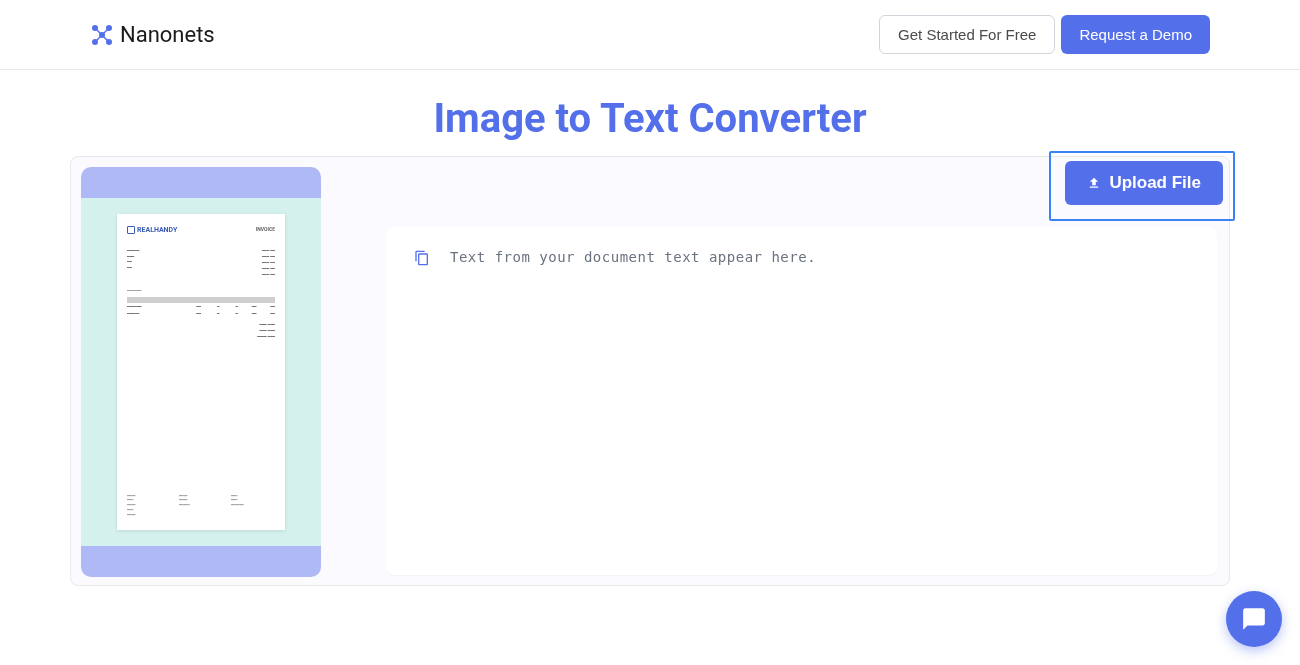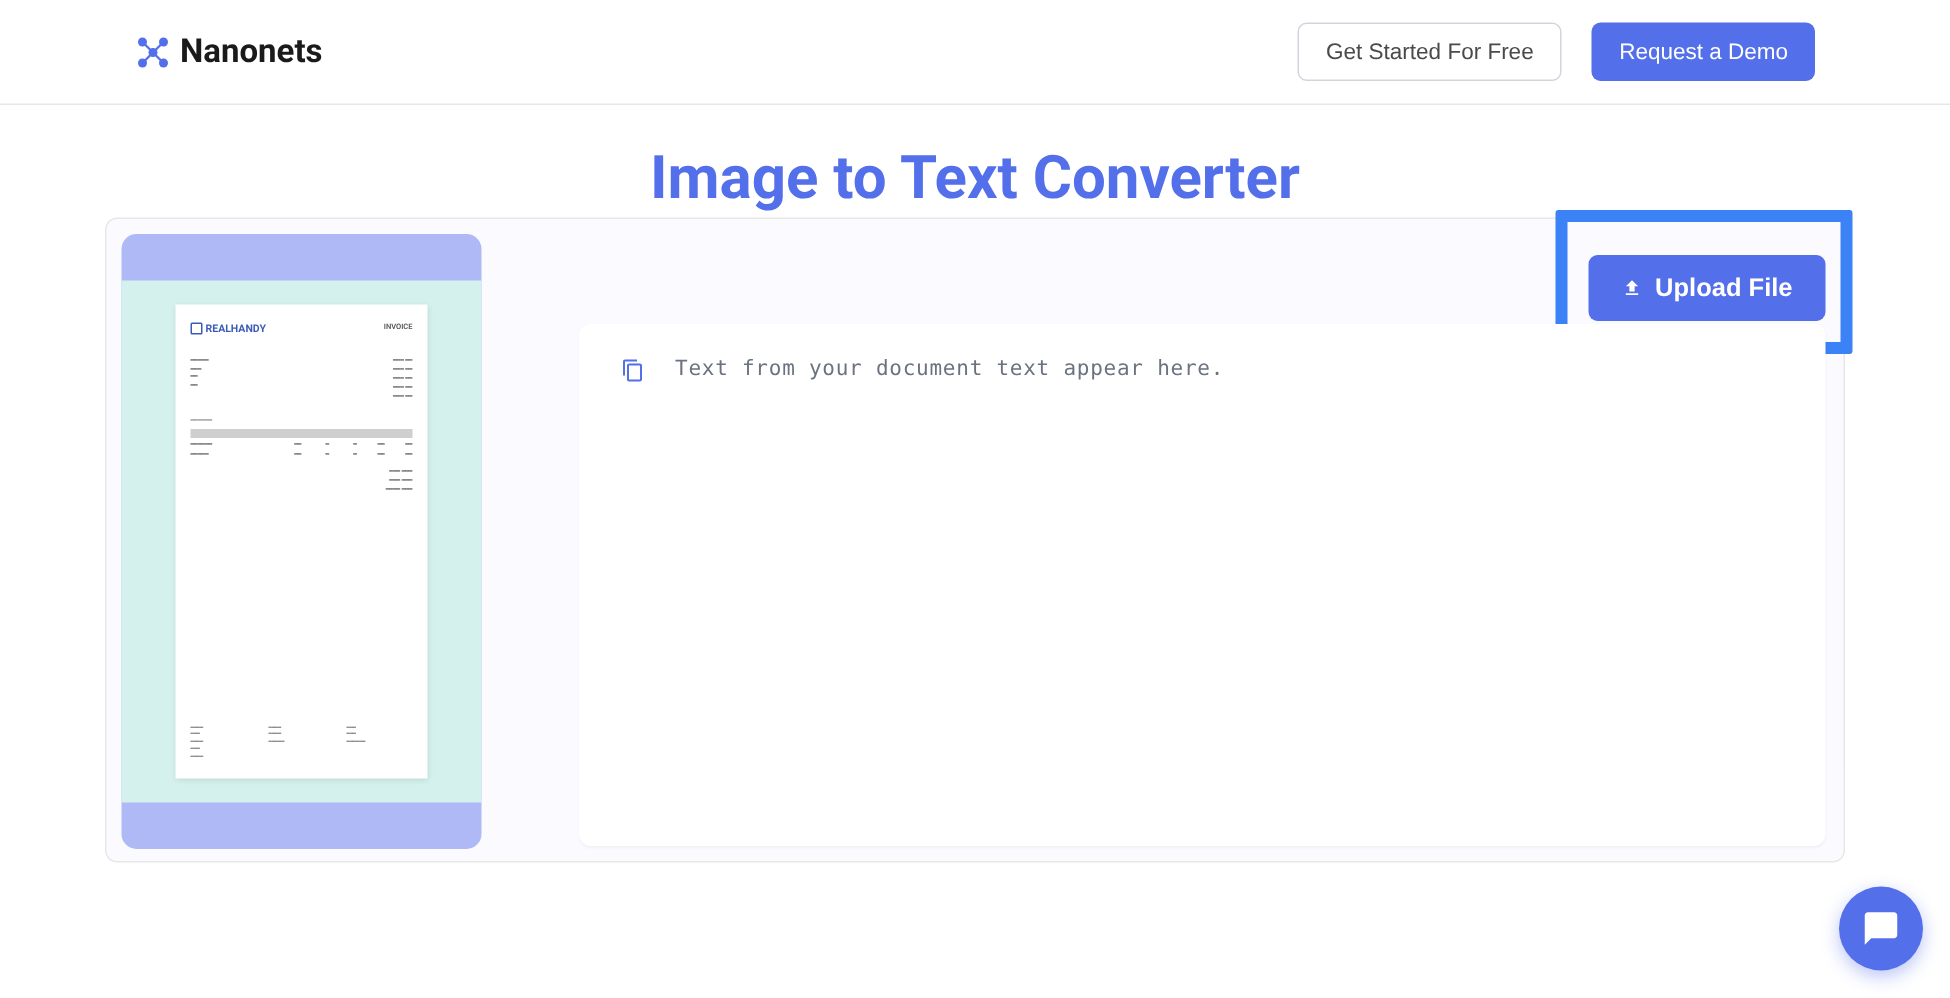--- a/index.html
+++ b/index.html
@@ -1,28 +1,28 @@
 <!DOCTYPE html>
 <html><head>
 <meta charset="utf-8">
 <style>
 *{margin:0;padding:0;box-sizing:border-box}
 body{font-family:-apple-system,BlinkMacSystemFont,'Segoe UI',Roboto,sans-serif;background:#ffffff;width:1300px;height:665px;overflow:hidden;position:relative}
 .header{height:70px;border-bottom:1px solid #e5e7eb;display:flex;align-items:center;padding:0 90px;justify-content:space-between}
 .header-left{display:flex;align-items:center;gap:45px}
-.logo{display:flex;align-items:center;gap:6px;font-weight:700;font-size:22px;color:#1a1a1a}
+.logo{display:flex;align-items:center;gap:6px;font-weight:400;font-size:22px;color:#1a1a1a}
 .logo-icon{width:24px;height:24px}
 .nav{display:flex;gap:28px}
 .nav-item{font-size:14px;font-weight:600;color:#4a4a4a;letter-spacing:0.5px;cursor:pointer}
-.header-right{display:flex;gap:20px}
+.header-right{display:flex;gap:6px}
 .btn{padding:10px 18px;border-radius:6px;font-size:15px;font-weight:500;cursor:pointer}
 .btn-outline{background:#fff;border:1px solid #d1d5db;color:#4a4a4a}
 .btn-primary{background:#546fea;border:none;color:#ffffff}
 .main{padding:25px 0 0 0;text-align:center}
-.title{font-size:40px;font-weight:700;color:#546fea;margin-bottom:3px}
+.title{font-size:40px;font-weight:700;color:#546fea;margin-bottom:14px}
 .subtitle{font-size:16px;color:#4a4a4a;margin-bottom:40px}
 .panel{margin:0 70px;border:1px solid #e8e8e8;border-radius:8px;background:#fbfbff;padding:0;display:flex;gap:0;position:relative;height:430px}
 .preview-wrap{padding:10px}
 .preview-outer{width:240px;height:410px;background:#aeb9f5;border-radius:10px;display:flex;align-items:center;justify-content:center}
 .preview-mid{width:256px;height:348px;background:#d4f1ee;display:flex;align-items:center;justify-content:center}
 .preview-inner{width:168px;height:316px;background:#fff;box-shadow:0 1px 4px rgba(0,0,0,0.1);display:flex;flex-direction:column;padding:12px 10px;font-size:4px;color:#333}
 .inv-head{display:flex;justify-content:space-between;align-items:flex-start;margin-bottom:14px}
 .inv-brand{display:flex;align-items:center;gap:2px;color:#3b5bb8;font-weight:700;font-size:7px}
 .inv-shield{width:8px;height:8px;border:1px solid #3b5bb8;border-radius:1px;transform:rotate(0deg)}
 .inv-label{font-size:5px;font-weight:600;color:#555}
@@ -34,21 +34,21 @@
 .inv-table-head>div:first-child{flex:3}
 .inv-table-head>div{flex:1}
 .inv-row{display:flex;height:6px;margin-bottom:1px}
 .inv-row>div:first-child{flex:3;text-align:left}
 .inv-row>div{flex:1;text-align:right}
 .inv-totals{margin-top:4px;text-align:right;line-height:1.5}
 .inv-spacer{flex:1}
 .inv-foot{display:flex;gap:8px;text-align:left;line-height:1.4;font-size:3.5px;color:#555}
 .inv-foot>div{flex:1}
 .right-area{flex:1;position:relative}
-.highlight{position:absolute;border:8px solid #3b82f6;top:-6px;right:-6px;padding:22px 10px 14px 14px;border-radius:2px}
+.highlight{position:absolute;border:2px solid #3b82f6;top:-6px;right:-6px;padding:8px 10px 14px 14px;border-radius:2px}
 .upload-btn{background:#546fea;color:#fff;border:none;padding:12px 22px;border-radius:6px;font-size:17px;font-weight:600;cursor:pointer;display:flex;align-items:center;gap:8px}
 .upload-icon{width:14px;height:14px}
 .text-panel{position:absolute;top:70px;left:55px;right:12px;bottom:10px;background:#fff;border-radius:8px;box-shadow:0 1px 2px rgba(0,0,0,0.04);padding:22px 28px;display:flex;gap:20px;align-items:flex-start;text-align:left}
 .copy-icon{width:16px;height:16px;color:#546fea;flex-shrink:0;margin-top:1px}
 .placeholder{font-family:monospace;font-size:14px;color:#6b7280;letter-spacing:0.5px}
 .chat-fab{position:absolute;right:18px;bottom:18px;width:56px;height:56px;border-radius:50%;background:#546fea;display:flex;align-items:center;justify-content:center;cursor:pointer;box-shadow:0 4px 12px rgba(84,111,234,0.4)}
 .chat-icon{width:26px;height:26px;color:#fff}
 </style>
 </head>
 <body>

